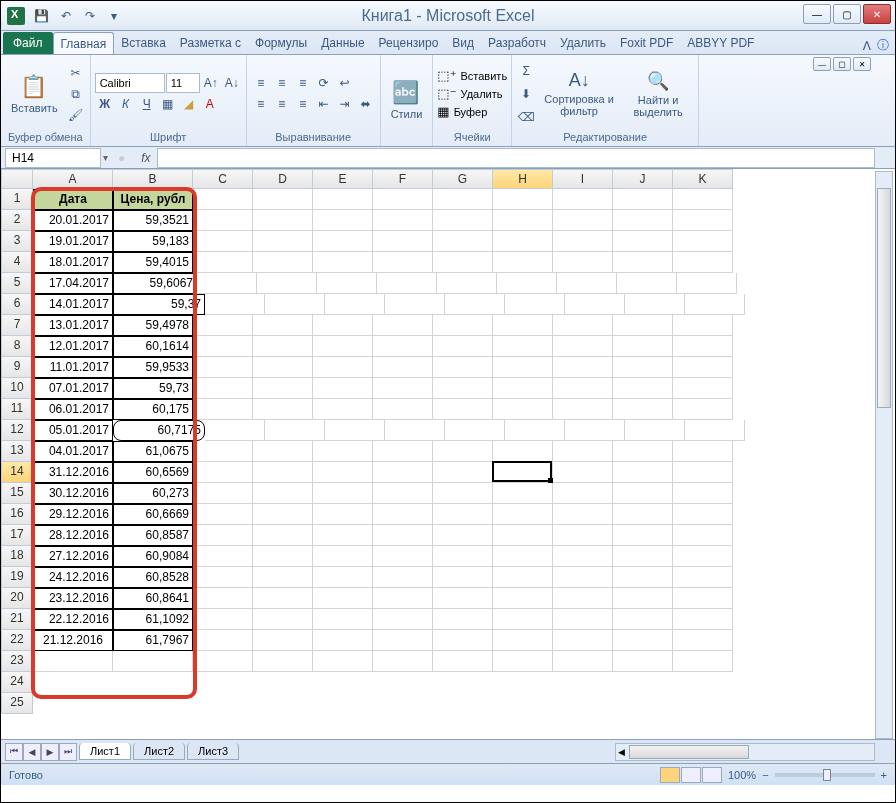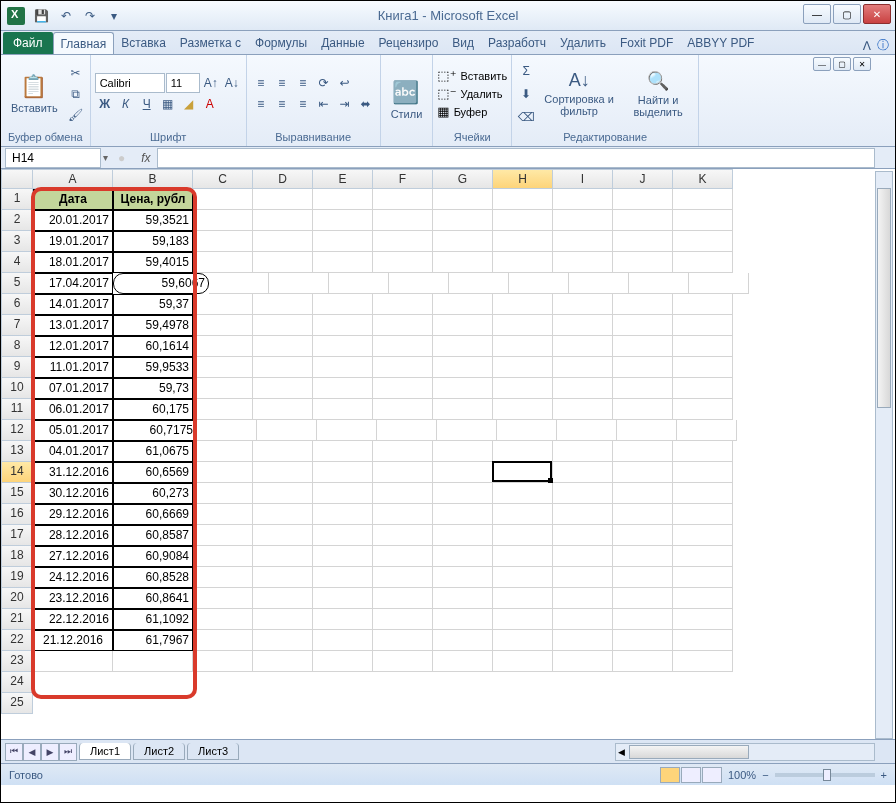--- a/index.html
+++ b/index.html
@@ -2,21 +2,21 @@
 <html><head>
 <meta charset="utf-8">
 <style>
 *{box-sizing:border-box;margin:0;padding:0;font-family:'Segoe UI',Tahoma,sans-serif;-webkit-user-select:none;user-select:none}
 body{background:#fff;width:896px;height:803px;overflow:hidden;position:relative;border:1px solid #000}
 .titlebar{height:30px;background:linear-gradient(#f7fbff,#dfe9f5);display:flex;align-items:center;border-bottom:1px solid #8ba0bc;position:relative}
 .titlebar .excel-icon{width:18px;height:18px;margin:0 6px;background:#217346;border-radius:2px;position:relative}
 .titlebar .excel-icon::after{content:"X";color:#fff;font-size:11px;font-weight:bold;position:absolute;left:4px;top:1px}
 .qat{display:flex;gap:2px;align-items:center}
 .qat-btn{width:22px;height:22px;display:flex;align-items:center;justify-content:center;font-size:12px;color:#3b5a82;border-radius:2px}
-.title{position:absolute;left:50%;transform:translateX(-50%);font-size:13px;color:#4a6a92}
+.title{position:absolute;left:50%;transform:translateX(-50%);font-size:16px;color:#4a6a92}
 .winbtns{position:absolute;right:4px;top:3px;display:flex;gap:2px}
 .winbtn{width:28px;height:20px;border:1px solid #8ba0bc;background:linear-gradient(#f7fbff,#dfe9f5);display:flex;align-items:center;justify-content:center;font-size:10px;border-radius:2px}
 .winbtn.close{background:linear-gradient(#e27d7d,#c94141);color:#fff;border-color:#8b2e2e}
 .ribbon-tabs{height:24px;background:linear-gradient(#e4ecf7,#dce6f4);display:flex;align-items:flex-end;border-bottom:1px solid #8ba0bc;font-size:12px;position:relative}
 .file-tab{background:#19754f;color:#fff;padding:4px 10px;height:22px;display:flex;align-items:center;border-radius:2px 2px 0 0;margin-left:2px}
 .rtab{padding:4px 7px;color:#3b5a82;cursor:pointer;height:22px;display:flex;align-items:center}
 .rtab.active{background:#f5f9fe;border:1px solid #8ba0bc;border-bottom:none;border-radius:3px 3px 0 0;color:#3b5a82}
 .ribbon-help{position:absolute;right:6px;display:flex;gap:6px;align-items:center;color:#3b5a82;font-size:12px}
 .ribbon{height:92px;background:linear-gradient(#f5f9fe,#e4ecf7);border-bottom:1px solid #8ba0bc;display:flex;font-size:11px}
 .rgroup{border-right:1px solid #c3d3e8;padding:2px 4px;display:flex;flex-direction:column;justify-content:space-between;height:100%}
@@ -329,34 +329,34 @@
           <div class="cell" style="width: 60px;"></div>
           <div class="cell" style="width: 60px;"></div>
           <div class="cell" style="width: 60px;"></div>
           <div class="cell" style="width: 60px;"></div>
           <div class="cell" style="width: 60px;"></div>
           <div class="cell" style="width: 60px;"></div>
           <div class="cell" style="width: 60px;"></div>
         </div>
         <div class="crow">
           <div class="cell datac r" style="width: 80px;">17.04.2017</div>
-          <div class="cell datac r" style="width: 96px; border-radius: 10px;">59,6067</div>
+          <div class="cell datac r" style="width: 84px;">59,6067</div>
           <div class="cell" style="width: 60px;"></div>
           <div class="cell" style="width: 60px;"></div>
           <div class="cell" style="width: 60px;"></div>
           <div class="cell" style="width: 60px;"></div>
           <div class="cell" style="width: 60px;"></div>
           <div class="cell" style="width: 60px;"></div>
           <div class="cell" style="width: 60px;"></div>
           <div class="cell" style="width: 60px;"></div>
           <div class="cell" style="width: 60px;"></div>
         </div>
         <div class="crow">
           <div class="cell datac r" style="width: 80px;">14.01.2017</div>
-          <div class="cell datac r" style="width: 80px;">59,37</div>
+          <div class="cell datac r" style="width: 92px;">59,37</div>
           <div class="cell" style="width: 60px;"></div>
           <div class="cell" style="width: 60px;"></div>
           <div class="cell" style="width: 60px;"></div>
           <div class="cell" style="width: 60px;"></div>
           <div class="cell" style="width: 60px;"></div>
           <div class="cell" style="width: 60px;"></div>
           <div class="cell" style="width: 60px;"></div>
           <div class="cell" style="width: 60px;"></div>
           <div class="cell" style="width: 60px;"></div>
         </div>
@@ -420,21 +420,21 @@
           <div class="cell" style="width: 60px;"></div>
           <div class="cell" style="width: 60px;"></div>
           <div class="cell" style="width: 60px;"></div>
           <div class="cell" style="width: 60px;"></div>
           <div class="cell" style="width: 60px;"></div>
           <div class="cell" style="width: 60px;"></div>
           <div class="cell" style="width: 60px;"></div>
         </div>
         <div class="crow">
           <div class="cell datac r" style="width: 80px;">05.01.2017</div>
-          <div class="cell datac r" style="width: 84px;">60,7175</div>
+          <div class="cell datac r" style="width: 92px; border-radius: 8px;">60,7175</div>
           <div class="cell" style="width: 60px;"></div>
           <div class="cell" style="width: 60px;"></div>
           <div class="cell" style="width: 60px;"></div>
           <div class="cell" style="width: 60px;"></div>
           <div class="cell" style="width: 60px;"></div>
           <div class="cell" style="width: 60px;"></div>
           <div class="cell" style="width: 60px;"></div>
           <div class="cell" style="width: 60px;"></div>
           <div class="cell" style="width: 60px;"></div>
         </div>

